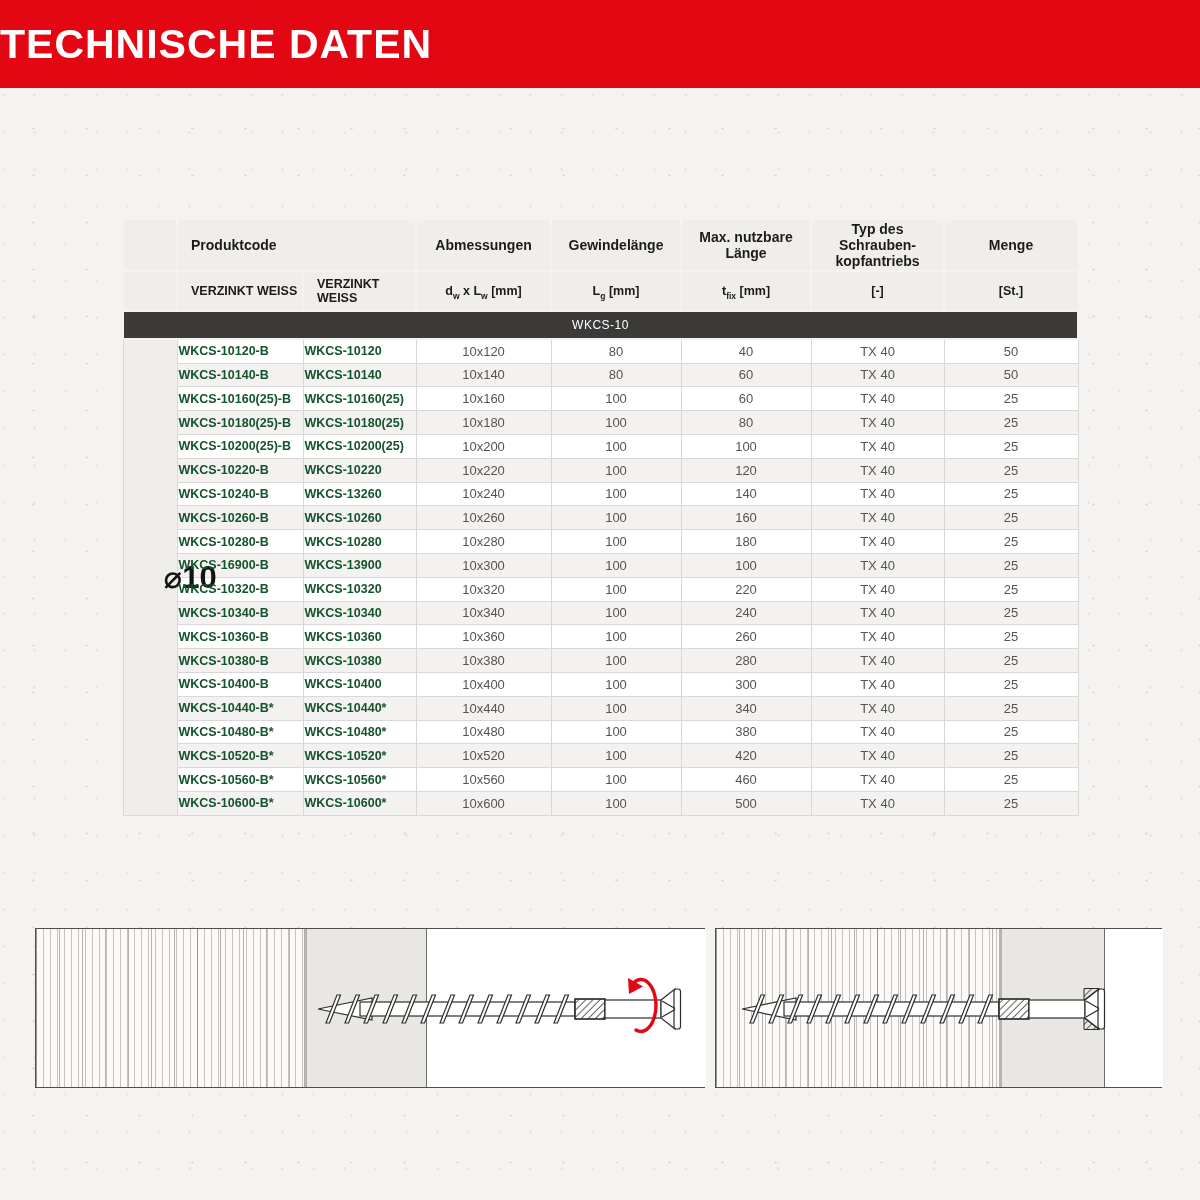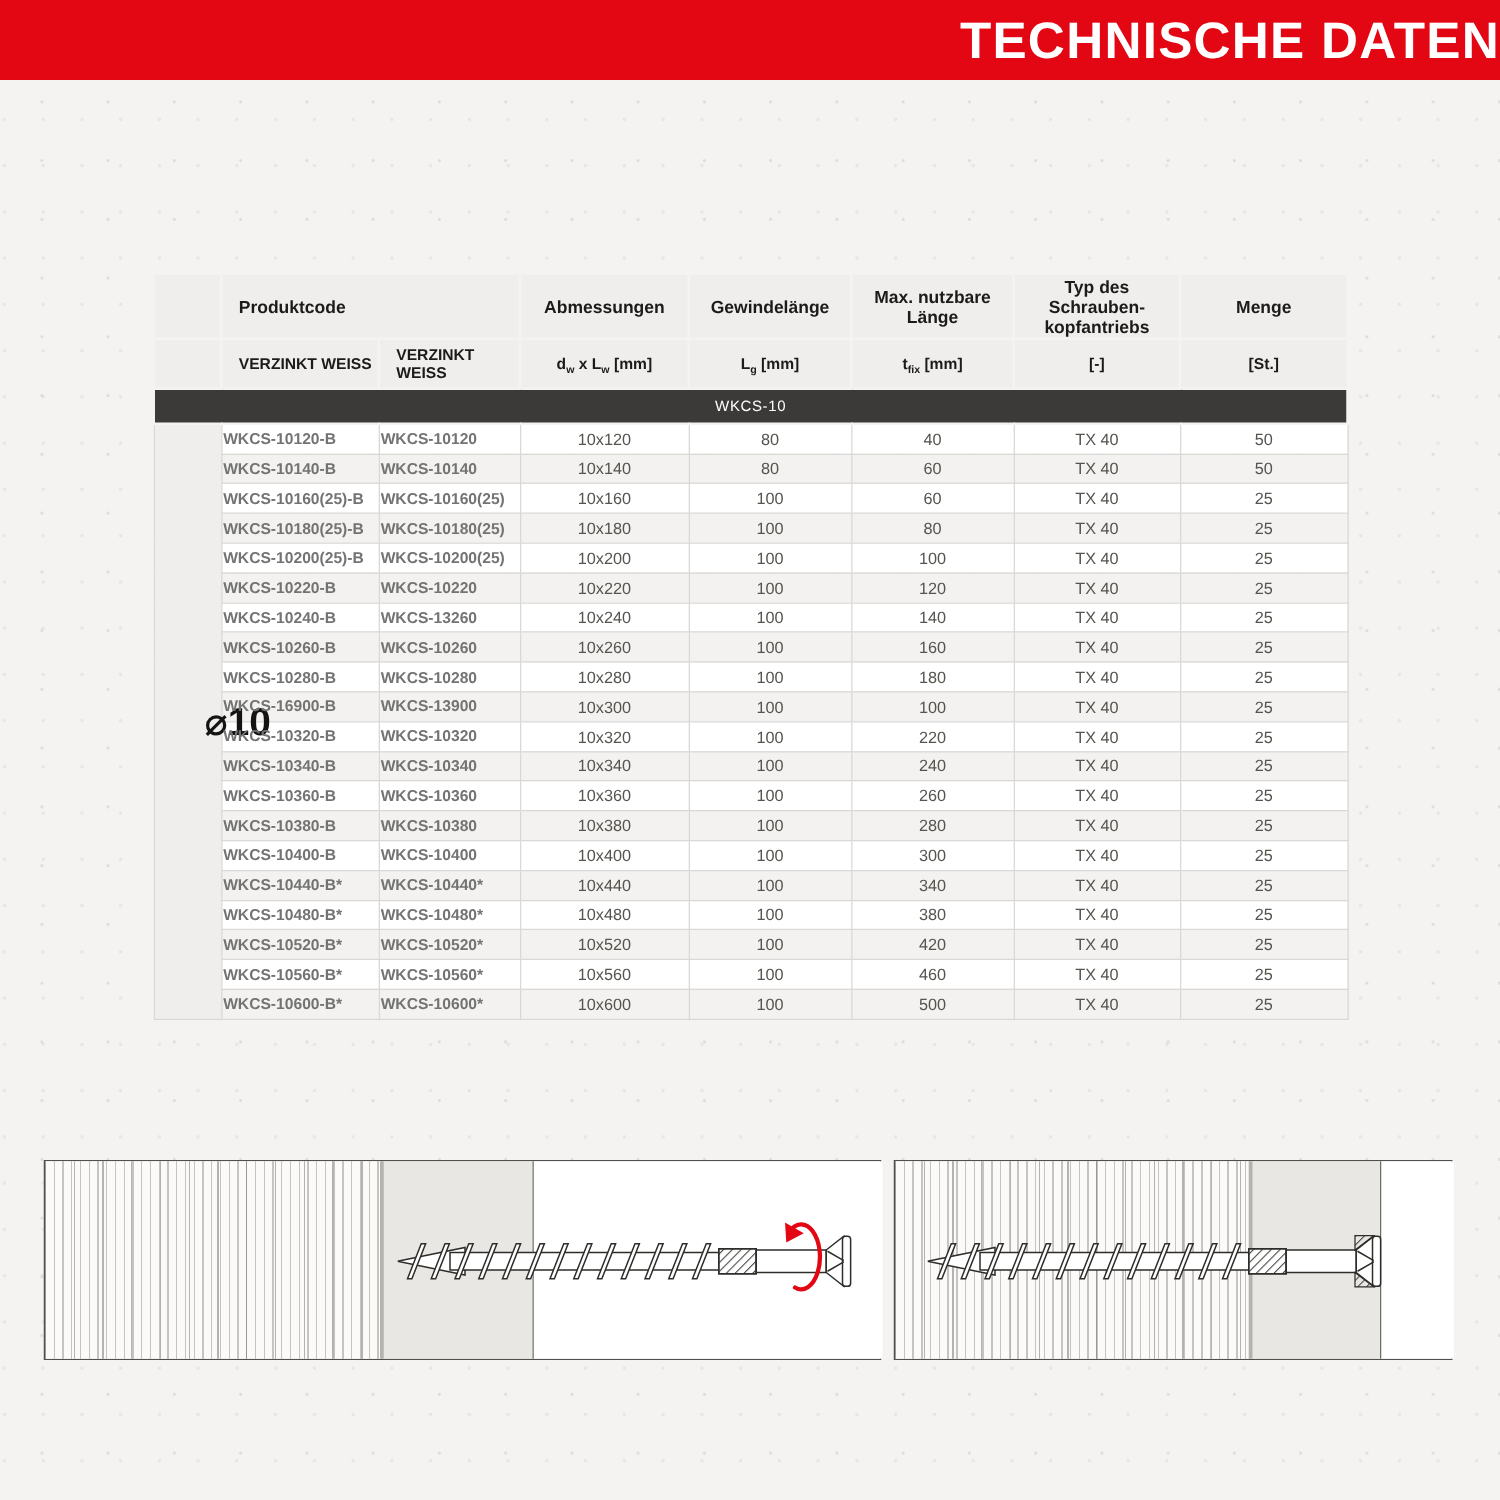--- a/index.html
+++ b/index.html
@@ -5,22 +5,22 @@
   html,body{margin:0;padding:0;width:1200px;height:1200px;overflow:hidden;
     font-family:"Liberation Sans","DejaVu Sans",sans-serif;}
   body{position:relative;background-color:#f4f3f1;
     background-image:
       radial-gradient(rgba(160,158,152,.28) 1px, transparent 1.4px),
       radial-gradient(rgba(190,188,182,.25) 1px, transparent 1.4px);
     background-size:53px 47px, 31px 37px;
     background-position:7px 11px, 19px 3px;}
 
   
-  .banner{position:absolute;left:0;top:0;width:1200px;height:64px;background:#e30613;
-    display:flex;align-items:center;justify-content:flex-end;}
+  .banner{position:absolute;left:0;top:0;width:1200px;height:88px;background:#e30613;
+    display:flex;align-items:center;justify-content:flex-start;}
   .banner h1{margin:0;color:#fff;font-size:41px;font-weight:800;letter-spacing:1px;}
 
   
   .tbl-wrap{position:absolute;left:122px;top:218px;width:955px;}
   table{width:955px;border-collapse:collapse;table-layout:fixed;}
   col.c-dia{width:54px}col.c-w{width:126px}col.c-g{width:113px}col.c-abm{width:135px}
   col.c-lg{width:130px}col.c-tf{width:130px}col.c-typ{width:133px}col.c-mg{width:134px}
 
   th{background:#efeeec;border:2px solid #f4f3f1;color:#1c1b19;font-weight:700;
      vertical-align:middle;line-height:1.15;}
@@ -30,21 +30,21 @@
   th.ctr{text-align:center;}
   th sub{font-size:8.5px;line-height:0;}
 
   tr.band td{height:24px;background:#3b3a38;color:#fff;font-size:12px;text-align:center;
      border:2px solid #f4f3f1;letter-spacing:.5px;}
 
   tbody.rows tr{height:23.8px;}
   tbody.rows tr.odd{background:#ffffff;}
   tbody.rows tr.even{background:#f3f2f0;}
   tbody.rows td{border:1px solid #d9d8d5;vertical-align:middle;}
-  td.code{font-weight:700;font-size:12.5px;color:#737373;text-align:left;}
+  td.code{font-weight:700;font-size:12.5px;color:#14532d;text-align:left;}
   td.num{font-weight:400;font-size:13px;color:#55544f;text-align:center;}
   td.dia{background:#efeeec;text-align:center;font-weight:700;font-size:31px;color:#141412;
      border:1px solid #d9d8d5;padding-left:40px;}
 
   
   .panel{position:absolute;top:928px;height:160px;background:#fff;
      border:1.5px solid #514f4b;box-sizing:border-box;}
   .panel-left{left:35px;width:670px;}
   .panel-right{left:715px;width:447px;}
   .zone{position:absolute;top:0;bottom:0;}

